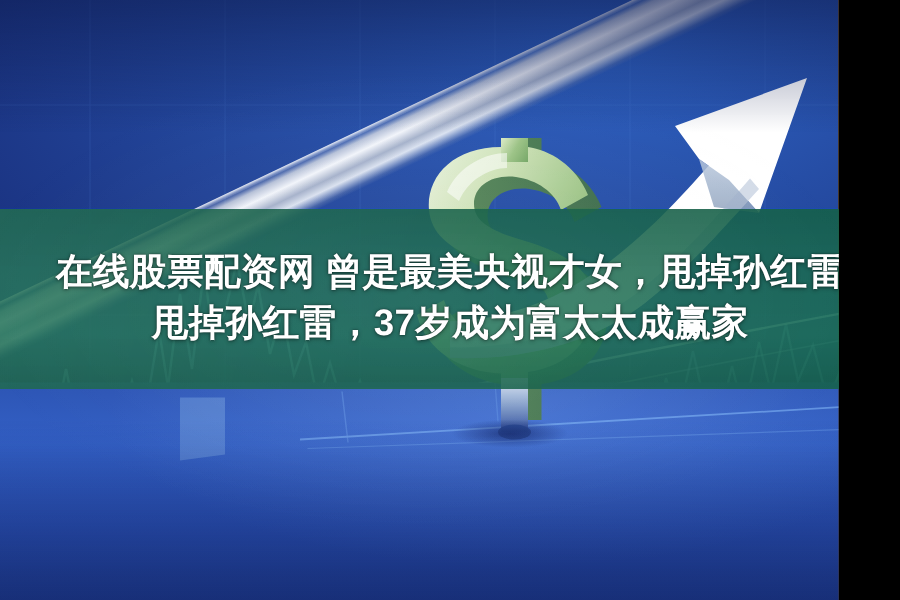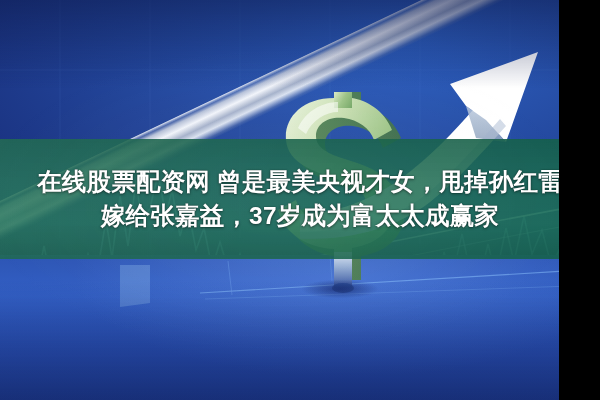--- a/index.html
+++ b/index.html
@@ -283,17 +283,17 @@
     <path d="M166,60 L186,74 L206,96 L176,92 Z" fill="url(#arrShade)" opacity="0.85"></path>
 
     <path d="M-10,192 C44,196 94,184 130,156 C160,132 184,104 206,80 L200,73
              C178,98 154,126 125,149 C90,176 42,188 -10,185 Z" fill="#9fb2cb" opacity="0.45"></path>
   </svg>
 
   <div class="caption-band"></div>
 
   <div class="caption-text">
     <div class="caption-line">在线股票配资网 曾是最美央视才女，甩掉孙红雷</div>
-    <div class="caption-line">嫁给张嘉益，37岁成为富太太成赢家</div>
+    <div class="caption-line">甩掉孙红雷，37岁成为富太太成赢家</div>
   </div>
 
   <div class="bg-vignette"></div>
 </div>
 
 </body></html>

